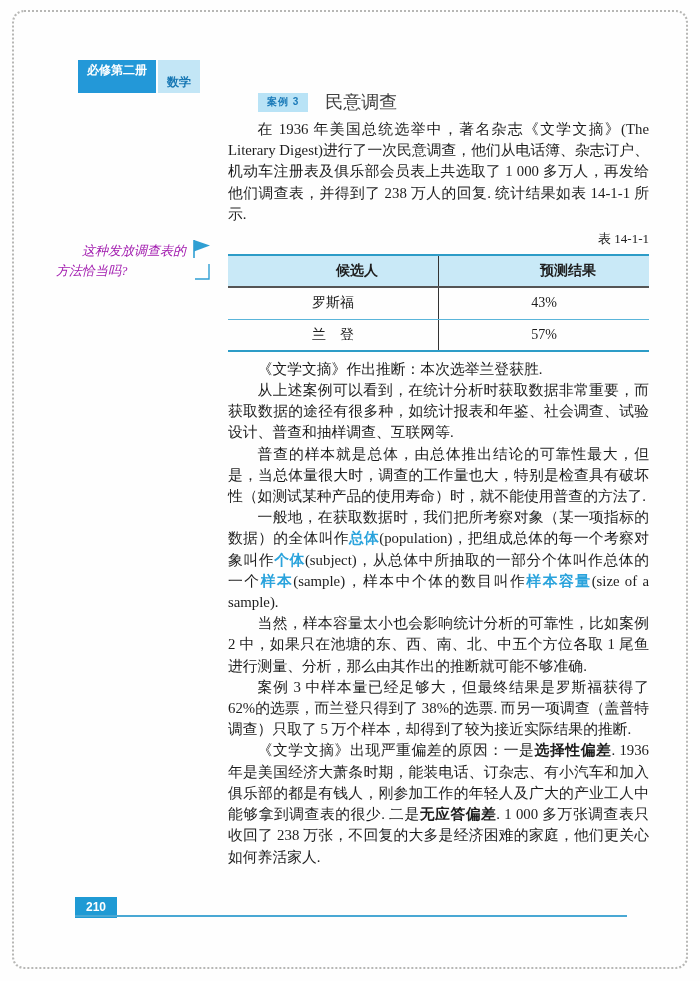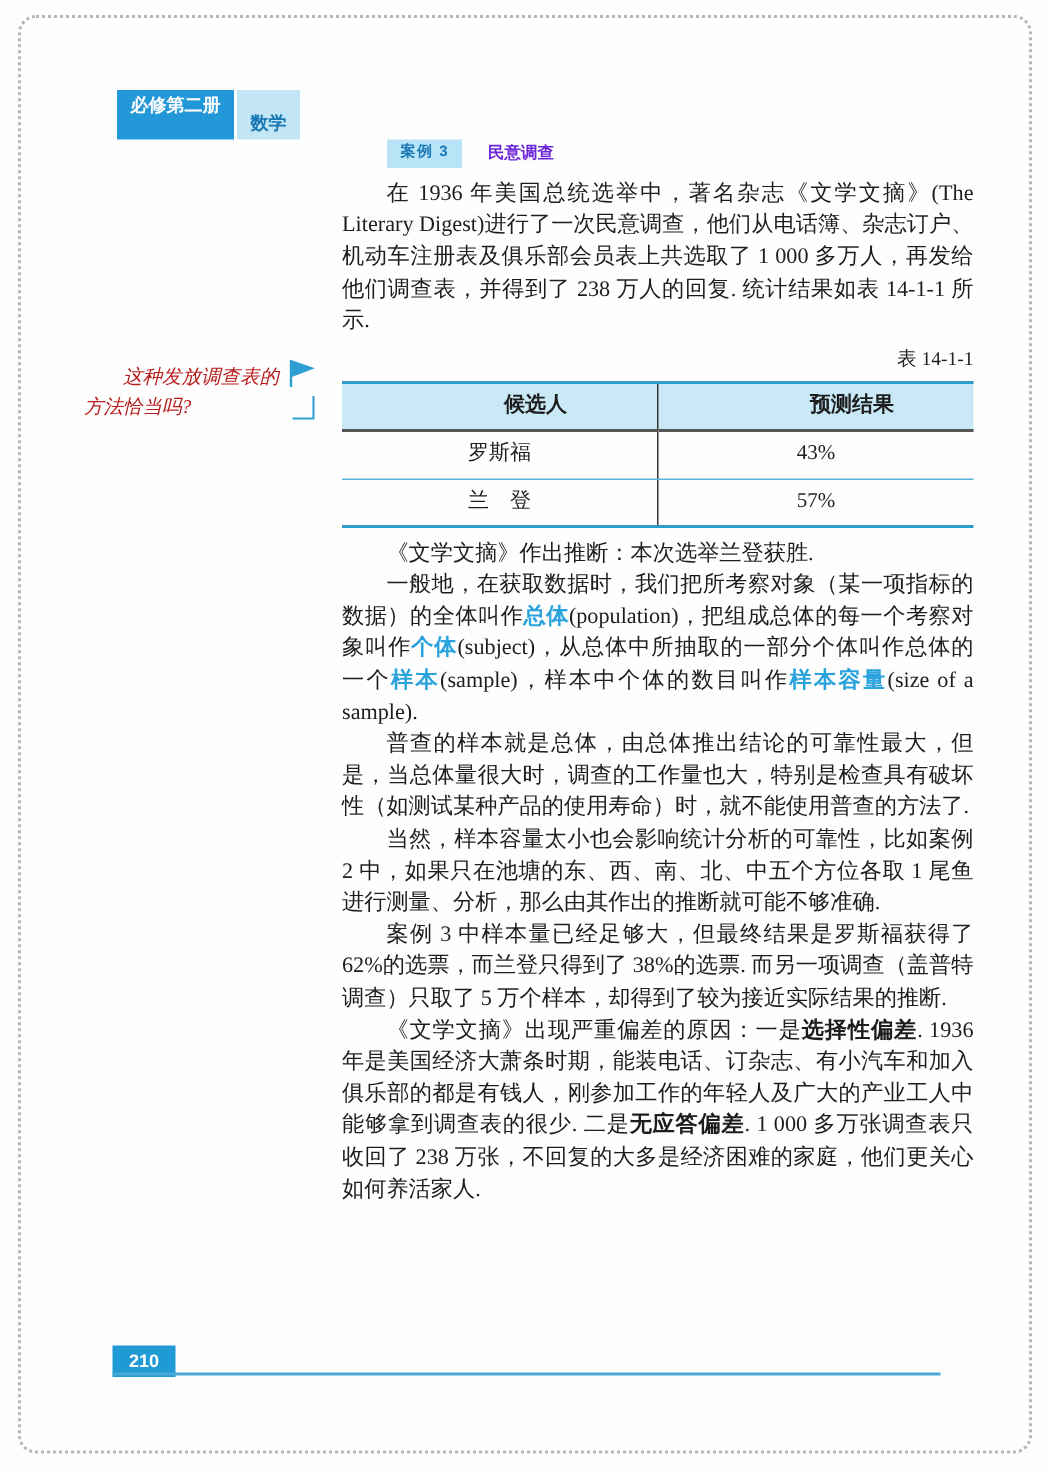--- a/index.html
+++ b/index.html
@@ -12,41 +12,41 @@
     border:2px dotted #b7b7b5; border-radius:12px; pointer-events:none;
   }
   
   .header { position:absolute; left:78px; top:60px; display:flex; font-family:"Liberation Sans","DejaVu Sans",sans-serif; font-size:12px; line-height:1; }
   .vol-badge { background:#2398d8; color:#ffffff; font-weight:bold; padding:4px 9px 5px; }
   .subj-badge { background:#c3e6f6; color:#1878b4; font-weight:bold; padding:16px 9px 5px; margin-left:2px; }
 
   
   .margin-note {
     position:absolute; left:56px; top:241px; width:138px;
-    color:#b91c1c; font-size:13px; line-height:20px;
+    color:#a21caf; font-size:13px; line-height:20px;
     font-style:italic; text-indent:2em; text-align:left;
   }
   .note-flag { position:absolute; left:189px; top:237px; }
 
   
   .content {
     position:absolute; left:228px; top:86px; width:421px;
     font-size:14.8px; line-height:21.2px; color:#1d1d1d; text-align:justify;
   }
   .para { margin:0; text-indent:2em; }
   .kw { color:#2aa3dc; font-weight:bold; }
   .bold-term { font-weight:bold; }
 
   .case-heading { display:flex; align-items:center; margin:5px 0 5px 30px; height:23px; }
   .case-badge {
     background:#b9e3f6; color:#1a7ab8; font-weight:bold;
     font-family:"Liberation Sans","DejaVu Sans",sans-serif;
     font-size:10px; line-height:1; padding:4px 9px 5px; letter-spacing:1px;
   }
-  .case-title { font-family:"Liberation Sans","DejaVu Sans",sans-serif; font-weight:bold; font-size:11px; color:#6d28d9; margin-left:17px; }
+  .case-title { font-family:"Liberation Sans","DejaVu Sans",sans-serif; font-weight:normal; font-size:18px; color:#404040; margin-left:17px; }
 
   .table-block { margin:3px 0 7px; }
   .table-caption { text-indent:0; text-align:right; font-size:13px; margin:0 0 5px; color:#222; }
   table.poll {
     width:100%; border-collapse:collapse;
     border-top:2px solid #2d9cc7; border-bottom:2px solid #2d9cc7;
     font-size:14px;
   }
   table.poll td { text-align:center; padding:4px 0 5px; }
   table.poll thead td { background:#c9e9f7; border-bottom:2px solid #555555; font-weight:bold;padding-left:48px; }
@@ -104,26 +104,27 @@
           </tr>
           <tr class="r1">
             <td class="c0">兰　登</td>
             <td>57%</td>
           </tr>
         </tbody>
       </table>
     </div>
 
     <p class="para">《文学文摘》作出推断：本次选举兰登获胜.</p>
+    <p class="para">从上述案例可以看到，在统计分析时获取数据非常重要，而获取数据的途径有很多种，如统计报表和年鉴、社会调查、试验设计、普查和抽样调查、互联网等.</p>
+
+    <p class="para">普查的样本就是总体，由总体推出结论的可靠性最大，但是，当总体量很大时，调查的工作量也大，特别是检查具有破坏性（如测试某种产品的使用寿命）时，就不能使用普查的方法了.</p>
 
     <p class="para">
       <span>一般地，在获取数据时，我们把所考察对象（某一项指标的数据）的全体叫作</span><span class="kw">总体</span><span>(population)，把组成总体的每一个考察对象叫作</span><span class="kw">个体</span><span>(subject)，从总体中所抽取的一部分个体叫作总体的一个</span><span class="kw">样本</span><span>(sample)，样本中个体的数目叫作</span><span class="kw">样本容量</span><span>(size of a sample).</span>
     </p>
-
-    <p class="para">普查的样本就是总体，由总体推出结论的可靠性最大，但是，当总体量很大时，调查的工作量也大，特别是检查具有破坏性（如测试某种产品的使用寿命）时，就不能使用普查的方法了.</p>
     <p class="para">当然，样本容量太小也会影响统计分析的可靠性，比如案例 2 中，如果只在池塘的东、西、南、北、中五个方位各取 1 尾鱼进行测量、分析，那么由其作出的推断就可能不够准确.</p>
     <p class="para">案例 3 中样本量已经足够大，但最终结果是罗斯福获得了 62%的选票，而兰登只得到了 38%的选票. 而另一项调查（盖普特调查）只取了 5 万个样本，却得到了较为接近实际结果的推断.</p>
 
     <p class="para">
       <span>《文学文摘》出现严重偏差的原因：一是</span><span class="bold-term">选择性偏差</span><span>. 1936 年是美国经济大萧条时期，能装电话、订杂志、有小汽车和加入俱乐部的都是有钱人，刚参加工作的年轻人及广大的产业工人中能够拿到调查表的很少. 二是</span><span class="bold-term">无应答偏差</span><span>. 1 000 多万张调查表只收回了 238 万张，不回复的大多是经济困难的家庭，他们更关心如何养活家人.</span>
     </p>
   </div>
 
   <div class="page-num">210</div>
   <div class="footer-line"></div>

